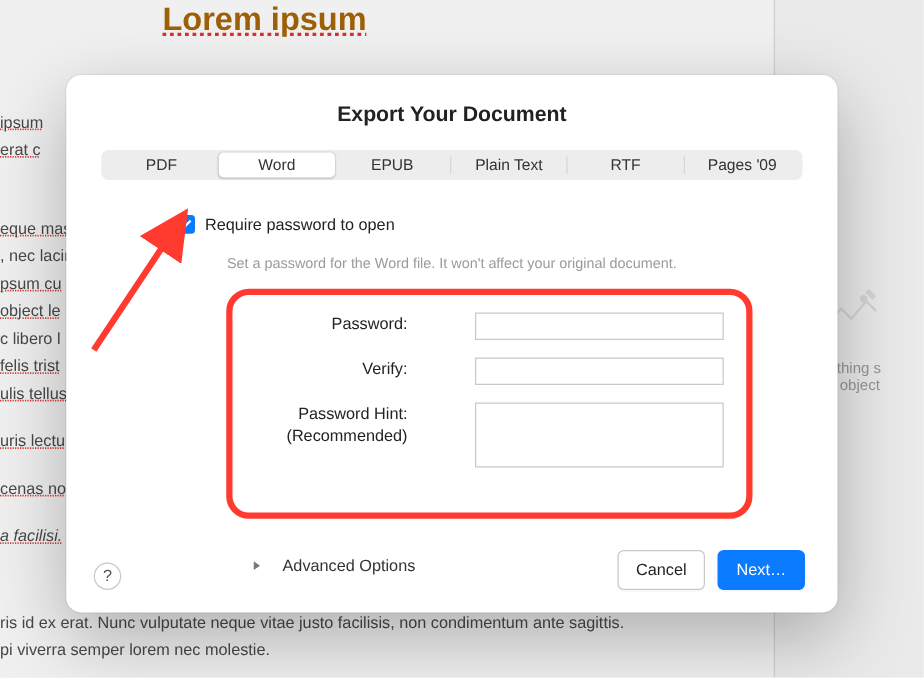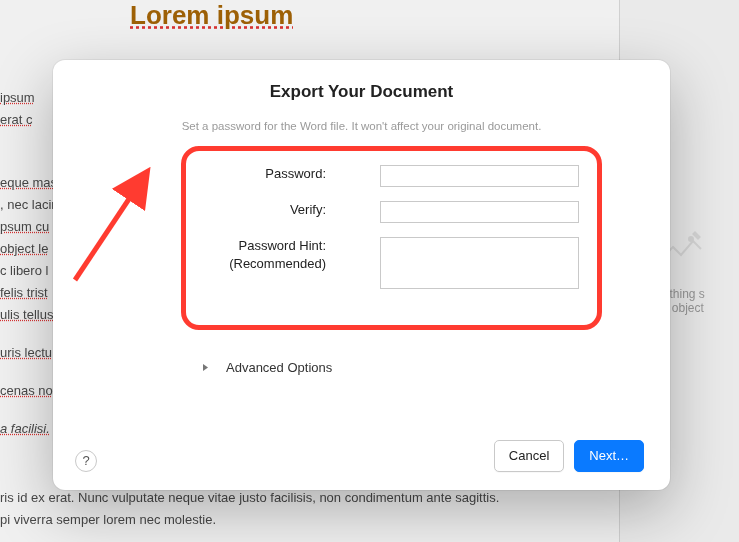--- a/index.html
+++ b/index.html
@@ -76,21 +76,40 @@
   </svg>
   <div>Nothing s</div>
   <div>an object</div>
 </div>
 
 <div class="overlay"></div>
 
 <div class="modal">
   <div class="modal-title">Export Your Document</div>
 
+  <div class="seg">
+    <div class="seg-item">PDF</div>
+    <div class="seg-item active">Word</div>
+    <div class="seg-item">EPUB</div>
+    <div class="seg-sep"></div>
+    <div class="seg-item">Plain Text</div>
+    <div class="seg-sep"></div>
+    <div class="seg-item">RTF</div>
+    <div class="seg-sep"></div>
+    <div class="seg-item">Pages '09</div>
+  </div>
 
+  <div class="chk-row">
+    <div class="chk">
+      <svg width="11" height="11" viewBox="0 0 11 11">
+        <path d="M2 5.5 l2.2 2.3 L9 3" stroke="#fff" stroke-width="1.8" fill="none" stroke-linecap="round" stroke-linejoin="round"></path>
+      </svg>
+    </div>
+    <span class="chk-label">Require password to open</span>
+  </div>
 
   <div class="hint">Set a password for the Word file. It won't affect your original document.</div>
 
   <div class="highlight">
     <div class="field-row">
       <div class="field-label">Password:</div>
       <input type="password" class="field-input" style="">
     </div>
     <div class="field-row">
       <div class="field-label">Verify:</div>

